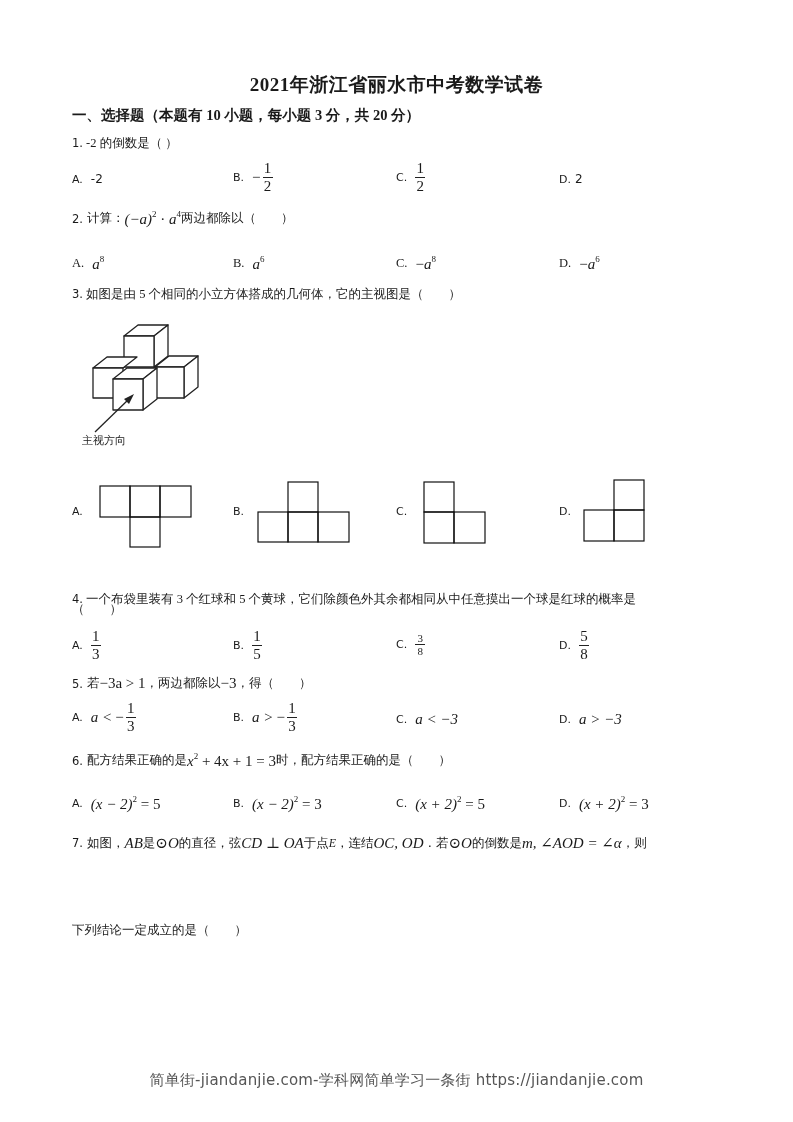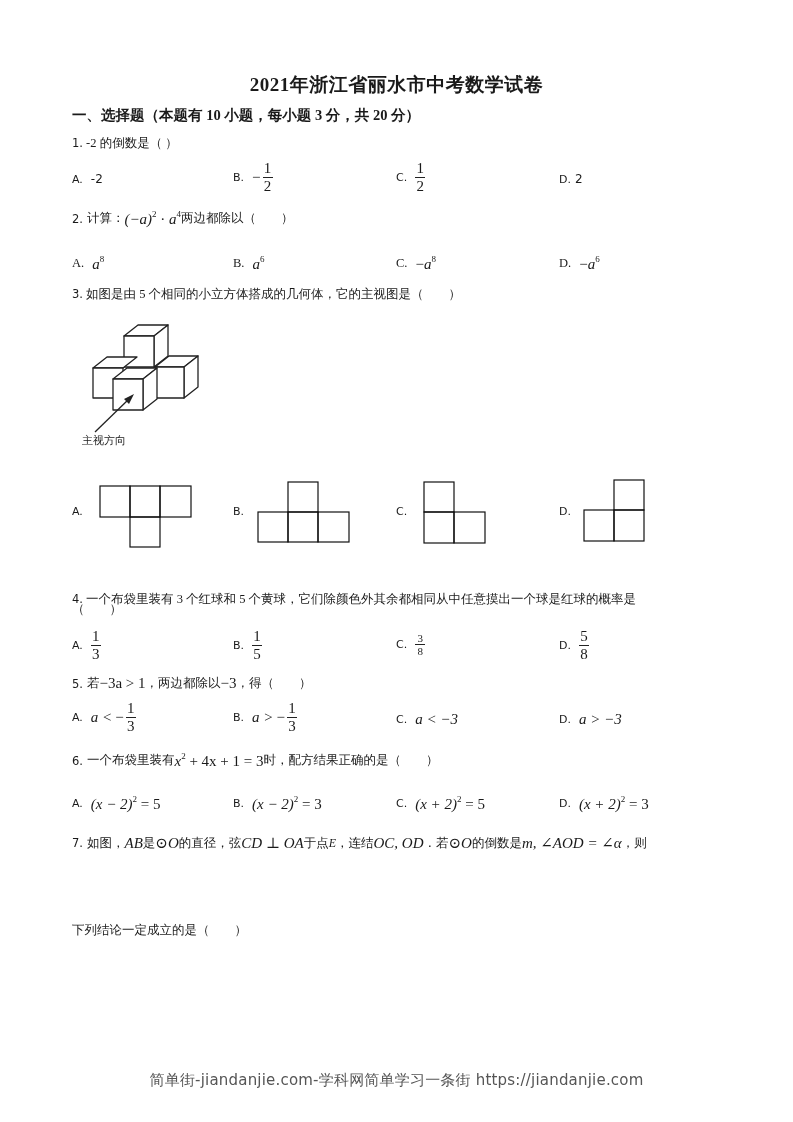--- a/index.html
+++ b/index.html
@@ -230,21 +230,21 @@
   <span class="lbl">C.</span>
   <span class="m">a &lt; −3</span>
 </div>
 <div class="abs opt" style="left:559px; top:711px;">
   <span class="lbl">D.</span>
   <span class="m">a &gt; −3</span>
 </div>
 
 <div class="abs q" style="top:751px; display:flex; align-items:center;">
   <span class="num" style="margin-right:4px">6.</span>
-  <span>一个布袋里装有</span>
+  <span>配方结果正确的是</span>
   <span class="m"><span>x</span><sup>2</sup><span class="mr"> + 4x + 1 = 3</span></span>
   <span>时，配方结果正确的是（　　）</span>
 </div>
 <div class="abs opt" style="left:72px; top:794px;">
   <span class="lbl">A.</span>
   <span class="m"><span>(x − 2)</span><sup>2</sup><span class="mr"> = 5</span></span>
 </div>
 <div class="abs opt" style="left:233px; top:794px;">
   <span class="lbl">B.</span>
   <span class="m"><span>(x − 2)</span><sup>2</sup><span class="mr"> = 3</span></span>

